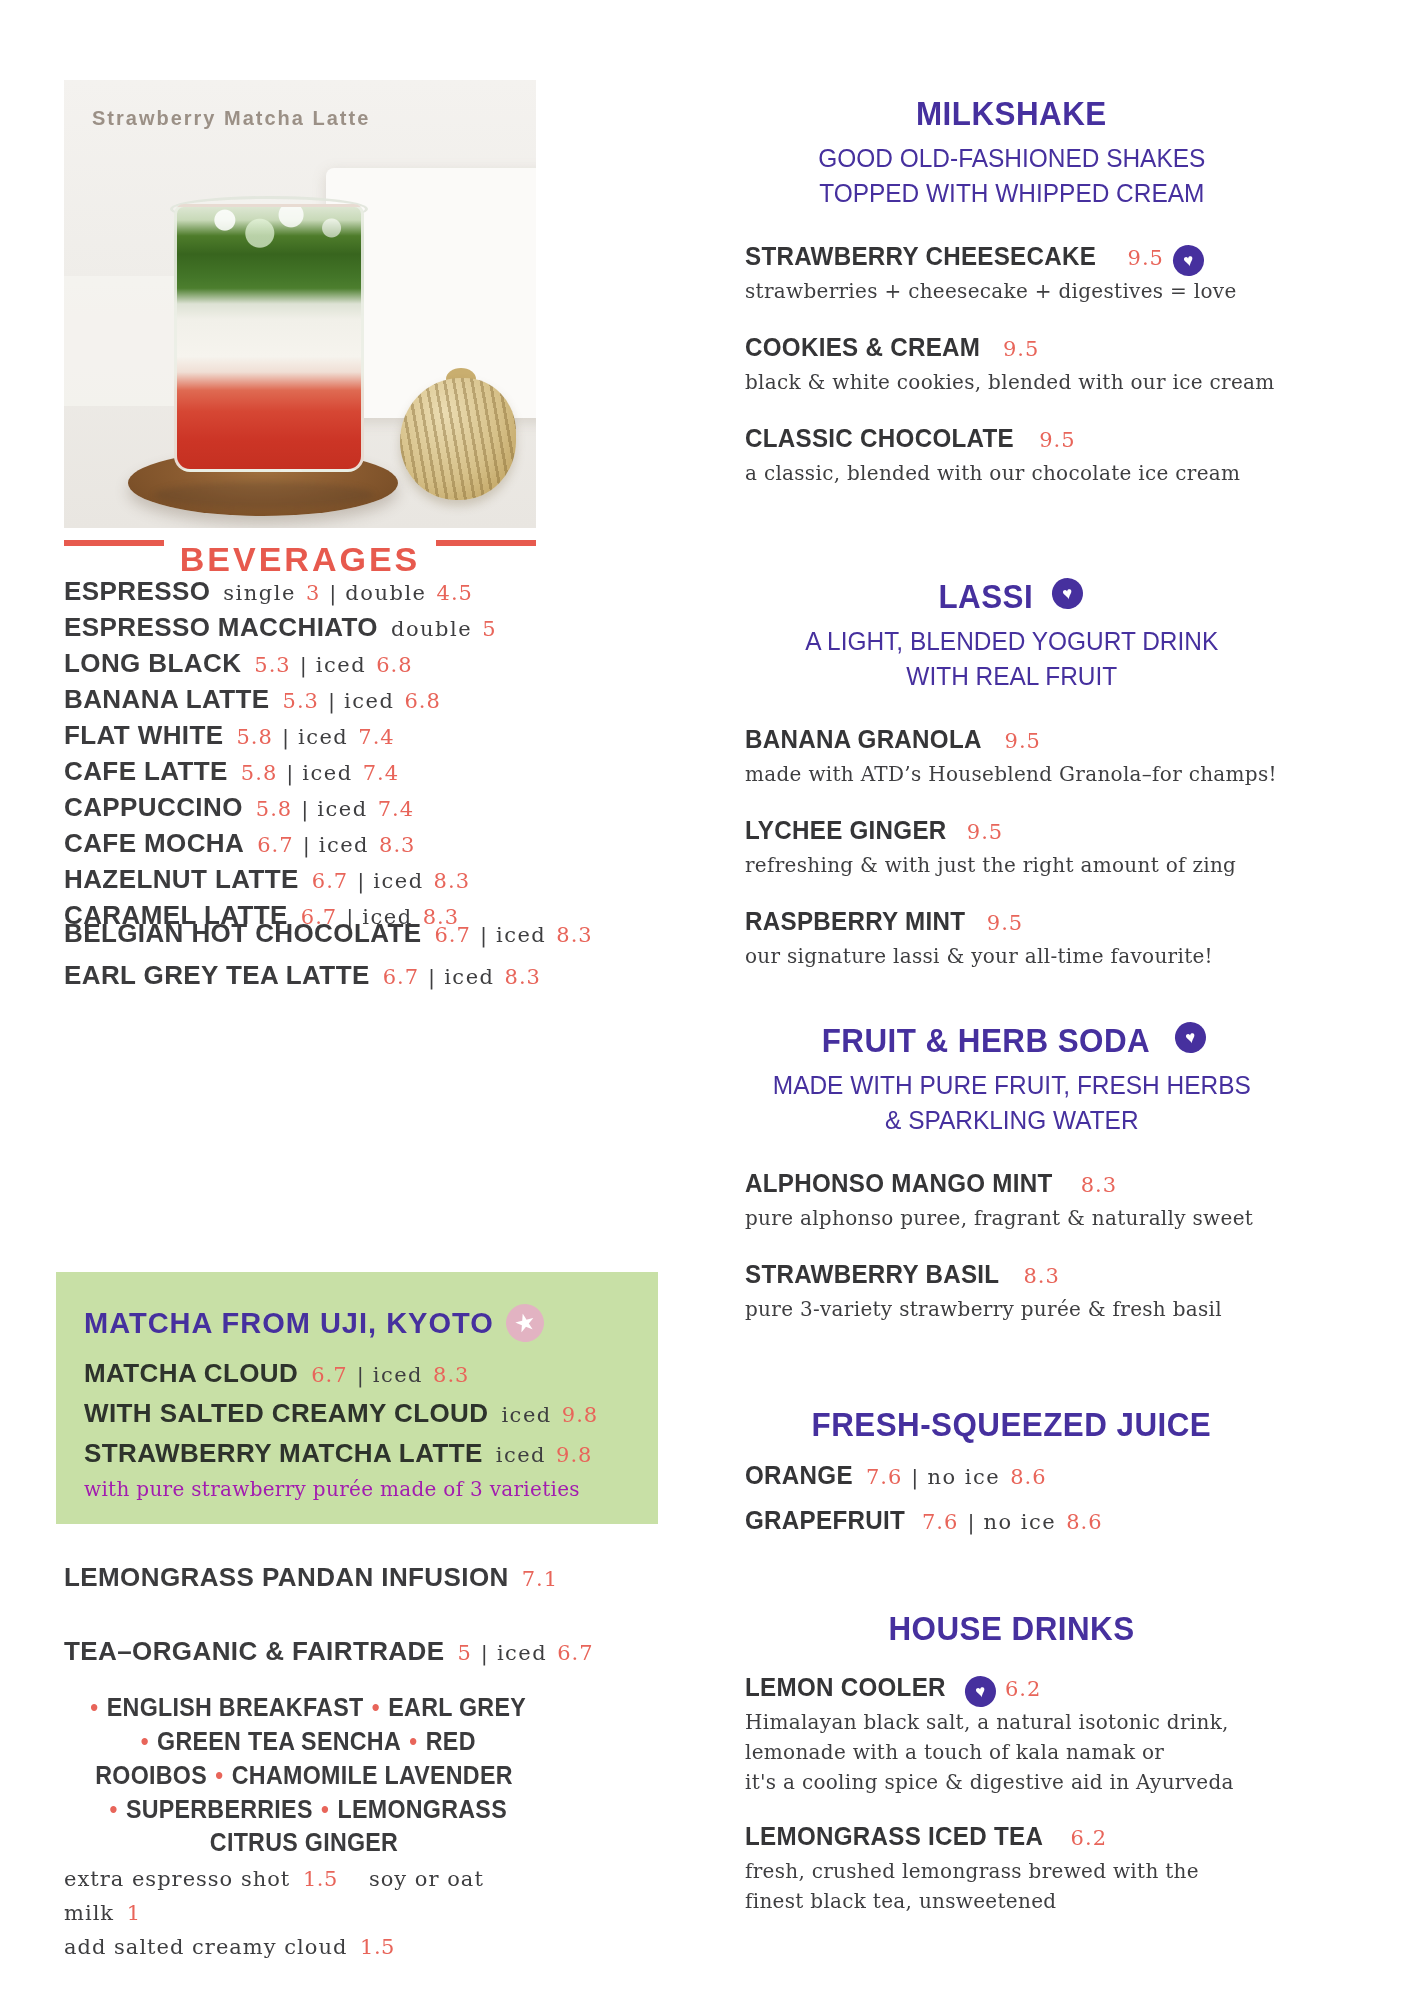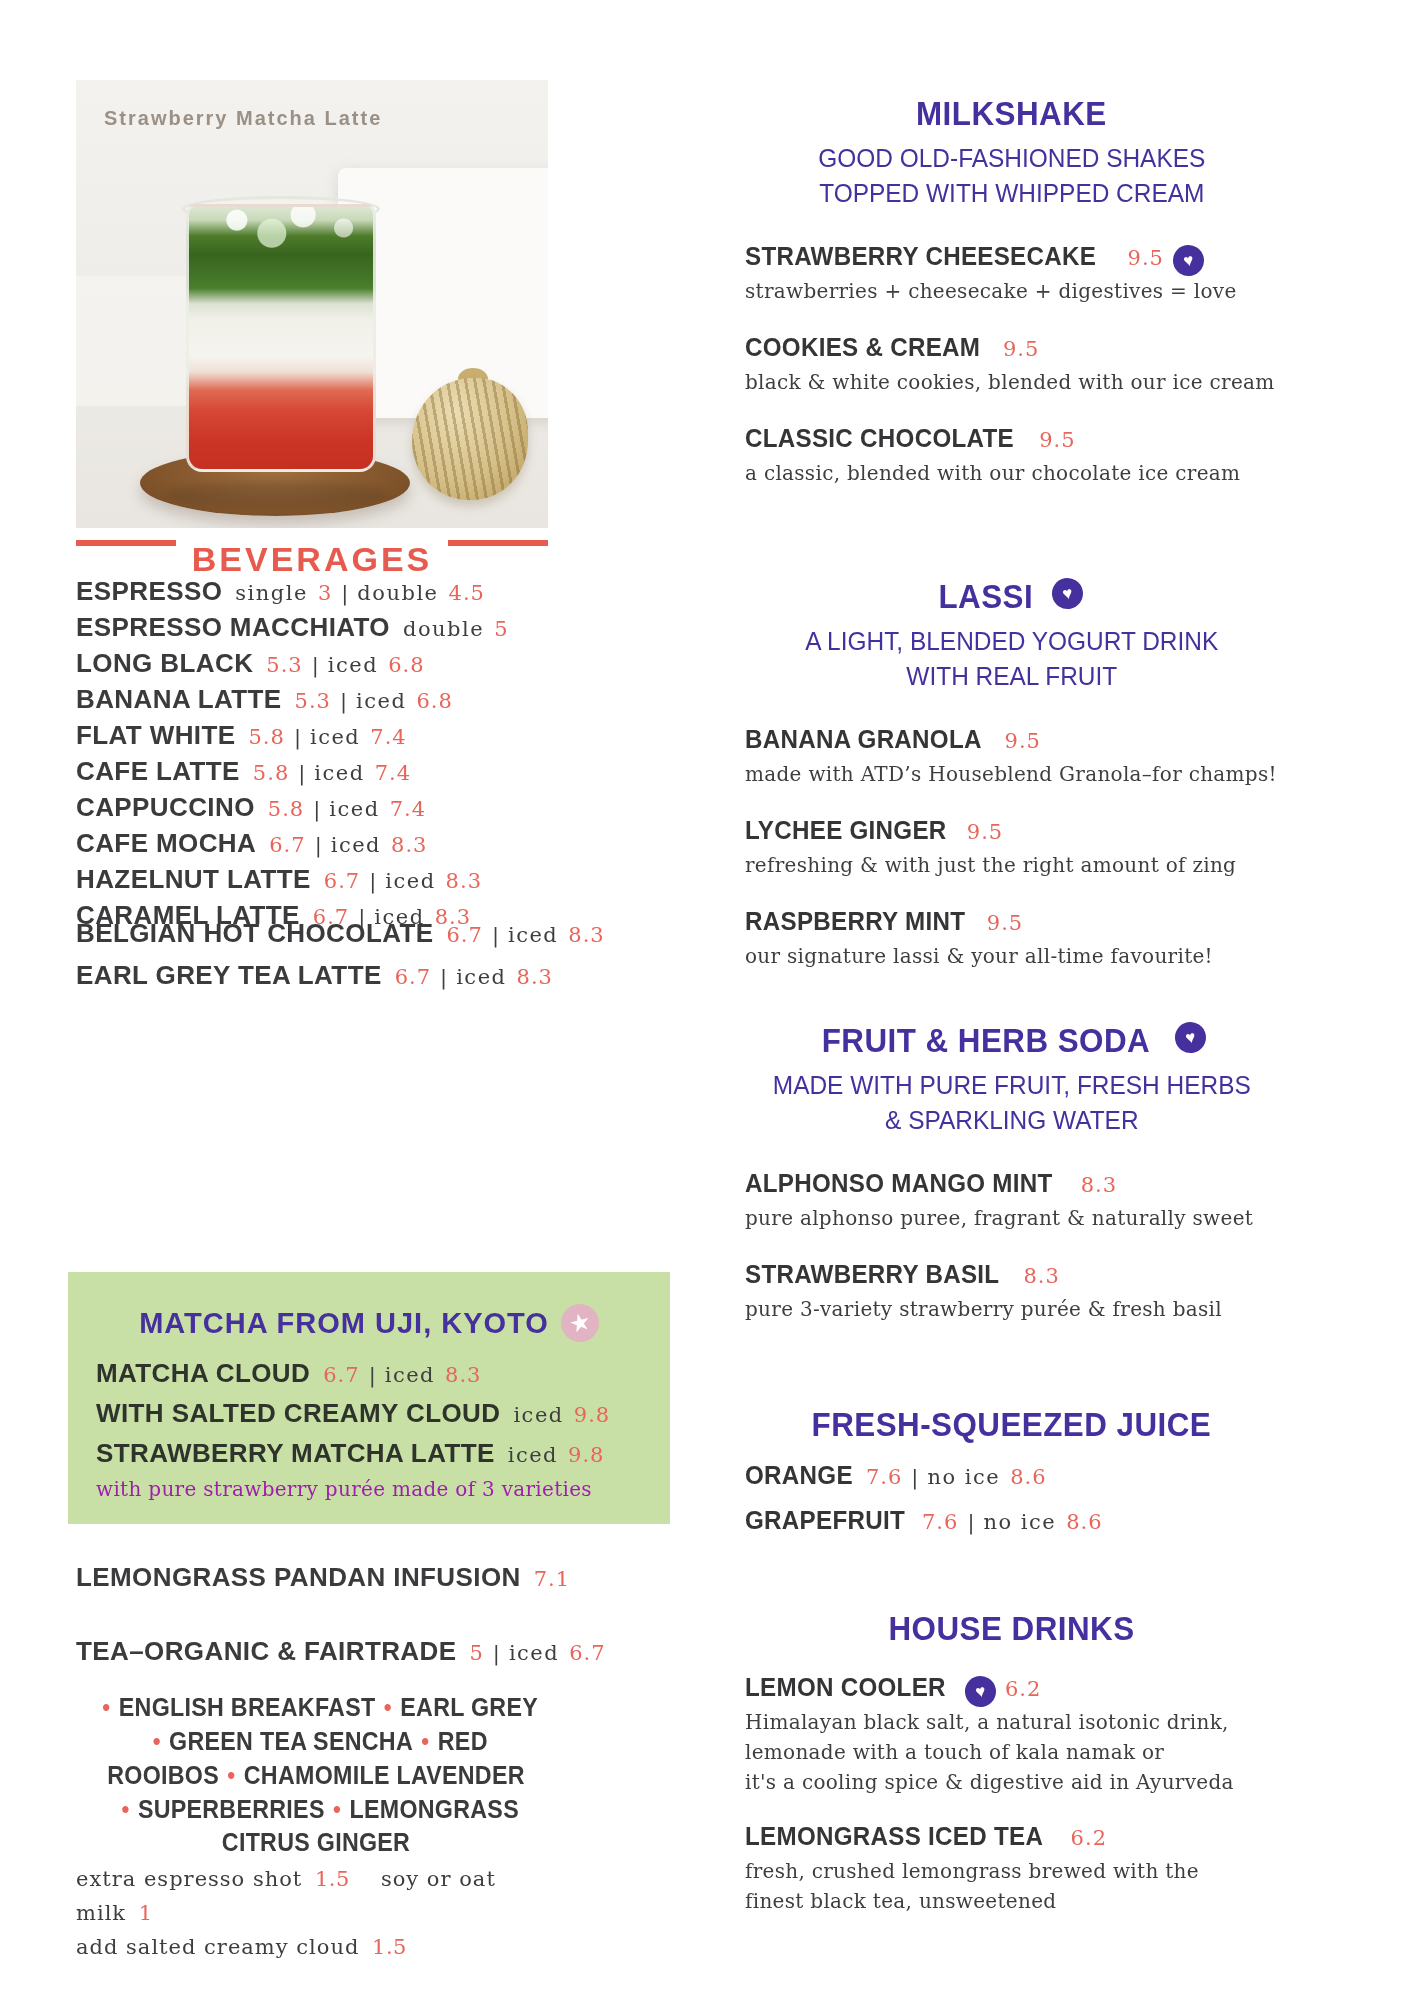--- a/index.html
+++ b/index.html
@@ -9,21 +9,21 @@
     --ink:#3B3B3D;
     --ink-soft:#3E3E40;
     --green:#C8E0A6;
     --pink:#E2B3C2;
   }
   *{margin:0;padding:0;box-sizing:border-box}
   body{background:#fff;font-family:"Liberation Sans",sans-serif}
   .page{position:relative;width:1414px;height:2000px;background:#fff;overflow:hidden}
 
   
-  .col-left{position:absolute;left:76px;top:0;width:472px;height:1624px}
+  .col-left{position:absolute;left:64px;top:0;width:472px;height:1624px}
 
   
   .photo{position:absolute;left:0;top:80px;width:472px;height:448px;overflow:hidden;
     background:linear-gradient(180deg,#F4F2EF 0%,#EFEDE9 45%,#E9E6E1 100%)}
   .tray{position:absolute;right:-20px;top:88px;width:230px;height:250px;background:#FBFAF8;
     border-radius:8px;box-shadow:0 4px 14px rgba(150,140,125,.25)}
   .tray-2{position:absolute;left:-30px;top:196px;width:200px;height:130px;background:#F7F5F1;opacity:.7;border-radius:4px}
   .photo-label{position:absolute;left:28px;top:26px;font:700 20px/24px "Liberation Sans",sans-serif;
     letter-spacing:2px;color:#9B9086}
   .coaster{position:absolute;left:64px;top:370px;width:270px;height:66px;border-radius:50%;
@@ -62,21 +62,21 @@
   .meta{font:400 21px "DejaVu Serif",serif;letter-spacing:1.5px;color:var(--ink-soft);margin:0 5px}
   .price{font:400 21px "DejaVu Serif",serif;letter-spacing:1px;color:var(--coral);margin:0 5px}
   .sep{font:400 21px "DejaVu Serif",serif;color:var(--ink-soft);margin:0 4px}
 
   .bev-list{position:absolute;left:0;top:576px;width:500px}
   .extra-list{position:absolute;left:0;top:918px;width:500px}
   .extra-list .row{margin-bottom:8px}
 
   
   .matcha-box{position:absolute;left:-8px;top:1272px;width:602px;height:252px;background:var(--green);padding:32px 28px 0}
-  .m-head{display:flex;justify-content:center;align-items:center;gap:12px;margin-bottom:16px}
+  .m-head{display:flex;justify-content:flex-start;align-items:center;gap:12px;margin-bottom:16px}
   .m-title{font:700 29px "Liberation Sans",sans-serif;letter-spacing:1px;color:var(--purple)}
   .matcha-box .l-name{color:#2E332C}
   .matcha-box .row{margin-bottom:6px}
   .m-desc{font:400 20px/26px "DejaVu Serif",serif;letter-spacing:.3px;color:#a21caf;margin-top:-2px}
 
   
   .lemongrass-row{position:absolute;left:0;top:1562px;width:500px}
   .tea-block{position:absolute;left:0;top:1636px;width:480px}
   .tea-vars{margin-top:20px;text-align:center}
   .tea-line{font:700 25px/33px "Liberation Sans",sans-serif;letter-spacing:.3px;color:var(--ink);

